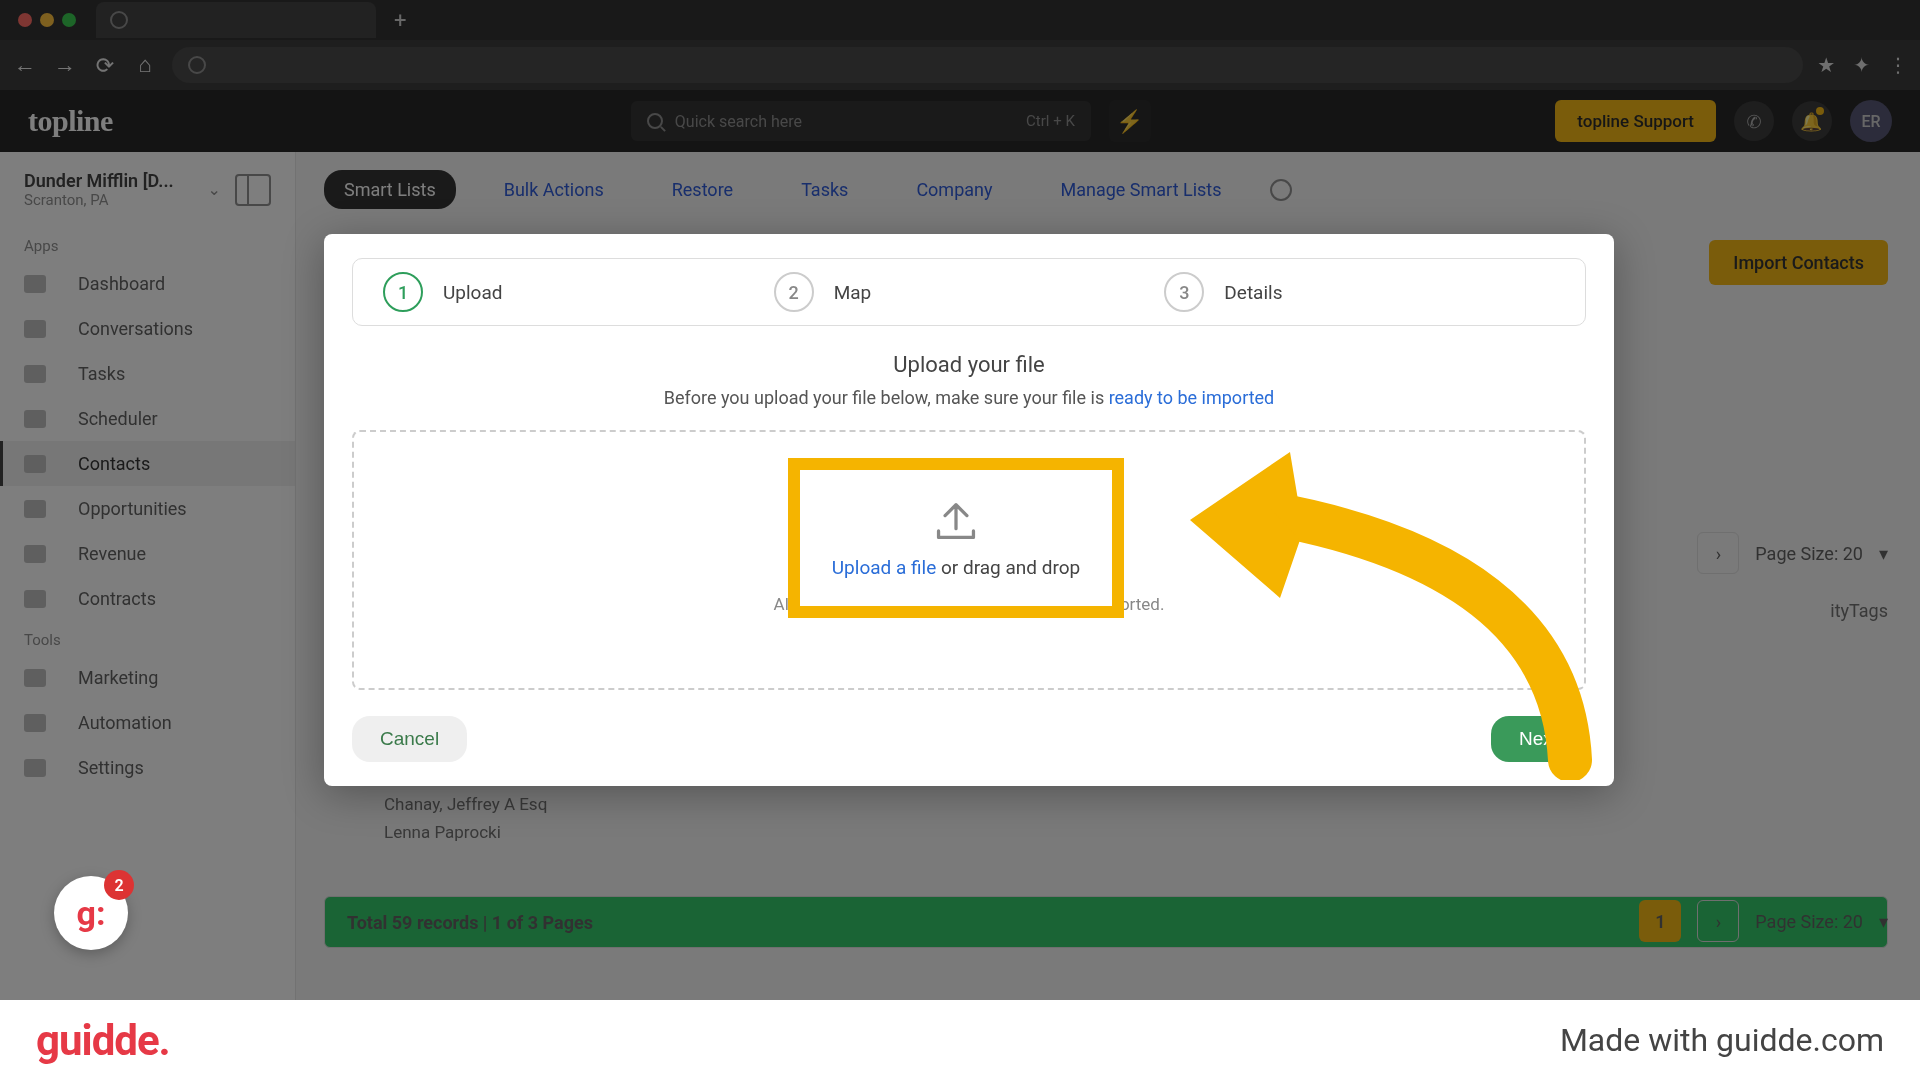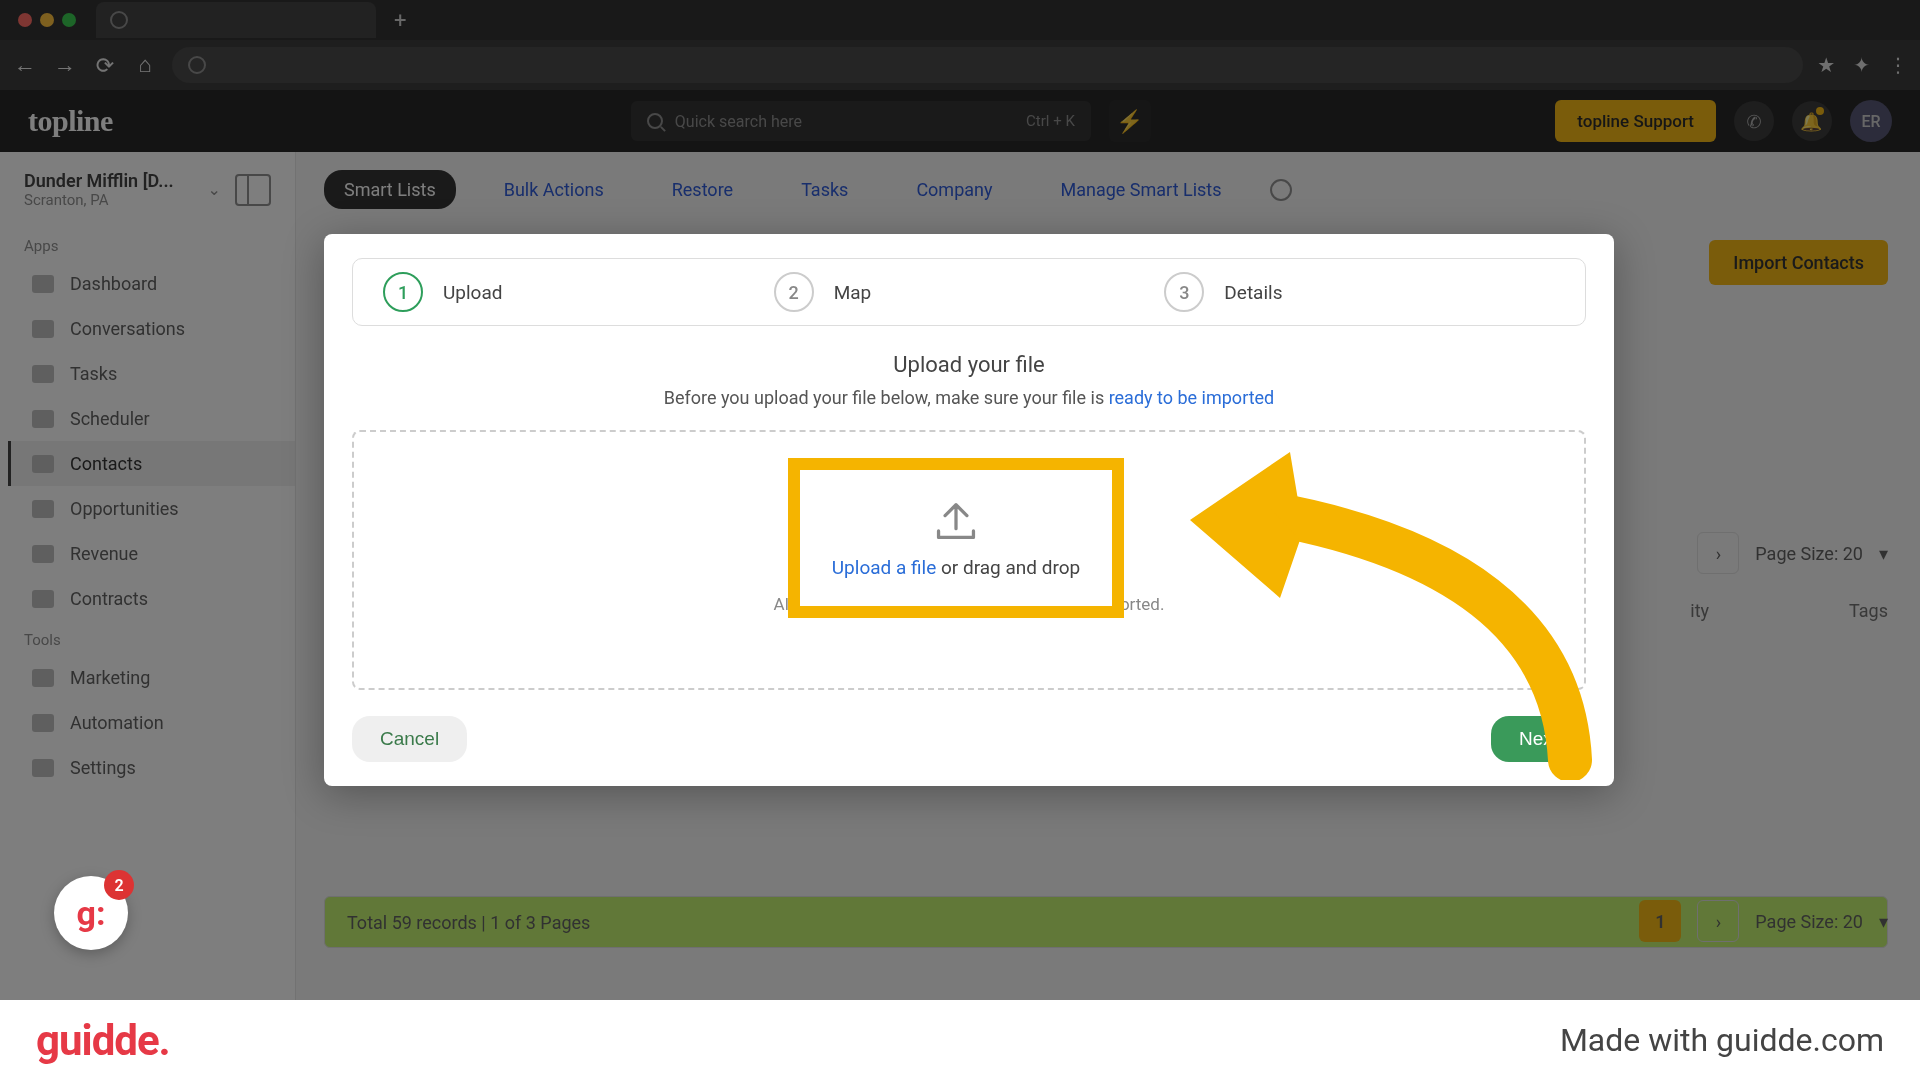--- a/index.html
+++ b/index.html
@@ -42,39 +42,39 @@
 
 .sidebar { width: 296px; background: #fff; border-right: 1px solid #e5e5e5; padding: 18px 0; overflow: hidden; }
 .org-picker { padding: 0 24px 18px; display: flex; align-items: center; gap: 14px; }
 .org-text { flex: 1; }
 .org-name { font-size: 18px; font-weight: 600; color: #333; white-space: nowrap; overflow: hidden; text-overflow: ellipsis; }
 .org-loc { font-size: 15px; color: #888; }
 .org-chev { color: #888; font-size: 16px; }
 .panel-icon { width: 36px; height: 32px; border: 2px solid #888; border-radius: 4px; position: relative; }
 .panel-icon::after { content: ""; position: absolute; left: 10px; top: 0; bottom: 0; width: 2px; background: #888; }
 .side-section { font-size: 15px; color: #888; padding: 10px 24px 6px; }
-.side-item { display: flex; align-items: center; gap: 16px; padding: 12px 24px; font-size: 18px; color: #555; margin-left: 8px; }
+.side-item { display: flex; align-items: center; gap: 32px; padding: 12px 24px; font-size: 18px; color: #555; }
 .side-item.active { background: #f0f0f0; color: #222; border-left: 3px solid #333; padding-left: 21px; }
 .side-ico { width: 22px; height: 18px; background: #bbb; border-radius: 3px; }
 
 
 .main { flex: 1; padding: 18px 28px; position: relative; }
 .tabs-row { display: flex; align-items: center; gap: 28px; margin-bottom: 18px; }
 .tab-pill { padding: 9px 20px; border-radius: 18px; font-size: 18px; color: #1d4ed8; }
 .tab-pill.active { background: #222; color: #fff; }
 .gear-ico { width: 22px; height: 22px; border: 2px solid #888; border-radius: 50%; }
 .import-btn { position: absolute; right: 32px; top: 88px; padding: 12px 24px; background: #f5b400; color: #222; font-size: 18px; font-weight: 500; border-radius: 6px; }
 .pager-area { position: absolute; right: 32px; font-size: 18px; color: #555; display: flex; align-items: center; gap: 16px; }
 .pager-top { top: 380px; }
 .pager-bottom { top: 748px; }
 .pager-nav { width: 42px; height: 42px; border-radius: 6px; display: flex; align-items: center; justify-content: center; border: 1px solid #ddd; }
 .pager-nav.cur { background: #f5b400; border: none; font-weight: 600; }
-.col-hdrs { position: absolute; right: 32px; top: 448px; display: flex; gap: 140px; font-size: 18px; color: #666; }
+.col-hdrs { position: absolute; right: 32px; top: 448px; display: flex; font-size: 18px; color: #666; }
 .row-peek { font-size: 17px; color: #666; padding: 4px 60px; }
-.records-bar { position: absolute; left: 28px; right: 32px; top: 744px; height: 52px; background: #bef264; border: 1px solid #ddd; border-radius: 6px; display: flex; align-items: center; padding: 0 22px; font-size: 18px; color: #555; }
+.records-bar { position: absolute; left: 28px; right: 32px; top: 744px; height: 52px; background: #22c55e; border: 1px solid #ddd; border-radius: 6px; display: flex; align-items: center; padding: 0 22px; font-size: 18px; color: #555; font-weight: bold; }
 
 
 .scrim { position: absolute; inset: 0; background: rgba(20,20,20,0.55); z-index: 5; }
 
 
 .modal { position: absolute; top: 234px; left: 324px; width: 1290px; background: #fff; border-radius: 8px; z-index: 10; padding: 24px 28px; box-shadow: 0 8px 40px rgba(0,0,0,0.3); }
 .stepper { border: 1px solid #ddd; border-radius: 10px; height: 68px; display: flex; align-items: center; padding: 0 30px; margin-bottom: 26px; }
 .step { display: flex; align-items: center; gap: 20px; flex: 1; }
 .step-num { width: 40px; height: 40px; border-radius: 50%; display: flex; align-items: center; justify-content: center; font-size: 18px; font-weight: 500; }
 .step-num.active { border: 2px solid #2e9e5b; color: #2e9e5b; }
@@ -226,20 +226,24 @@
 
     <div class="pager-area pager-top">
       <div class="pager-nav">›</div>
       <span>Page Size: 20</span>
       <span>▾</span>
     </div>
     <div class="col-hdrs">
       <span>ity</span>
       <span>Tags</span>
     </div>
+    <div style="position:absolute; top:638px; left:28px;">
+      <div class="row-peek">Chanay, Jeffrey A Esq</div>
+      <div class="row-peek">Lenna Paprocki</div>
+    </div>
     <div class="records-bar">
       <span>Total 59 records | 1 of 3 Pages</span>
     </div>
     <div class="pager-area pager-bottom">
       <div class="pager-nav cur">1</div>
       <div class="pager-nav">›</div>
       <span>Page Size: 20</span>
       <span>▾</span>
     </div>
   </div>

